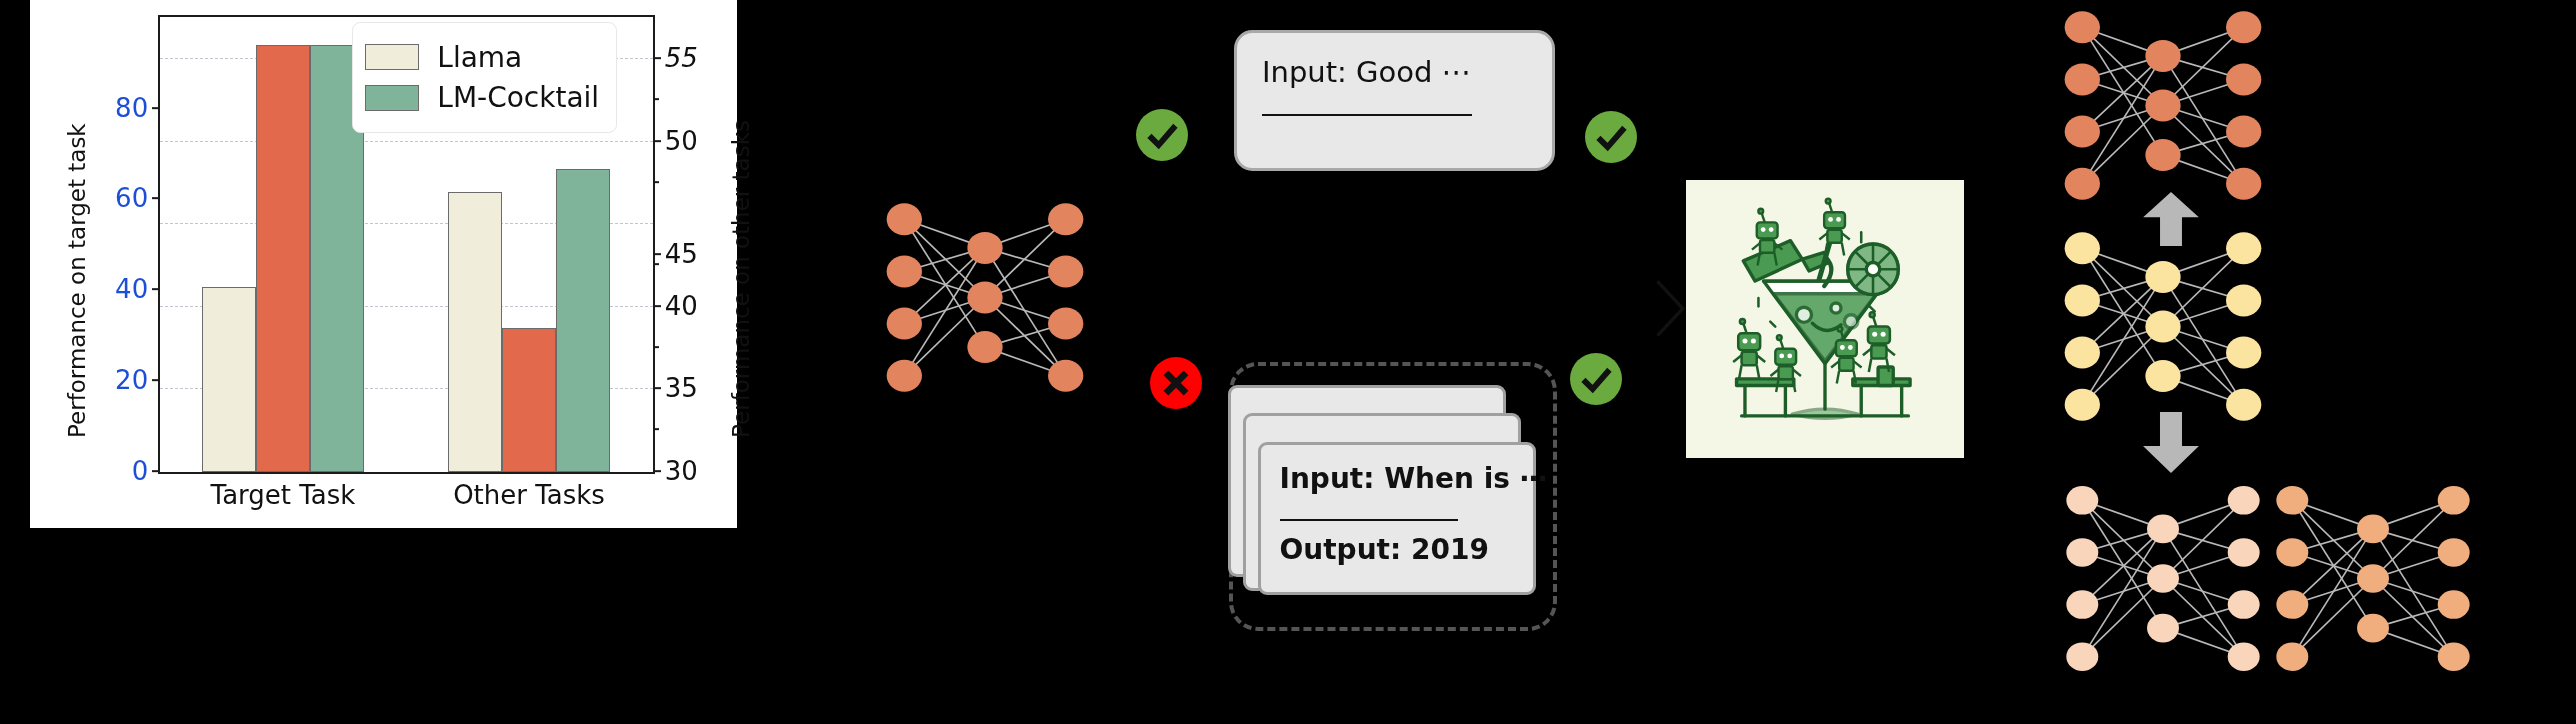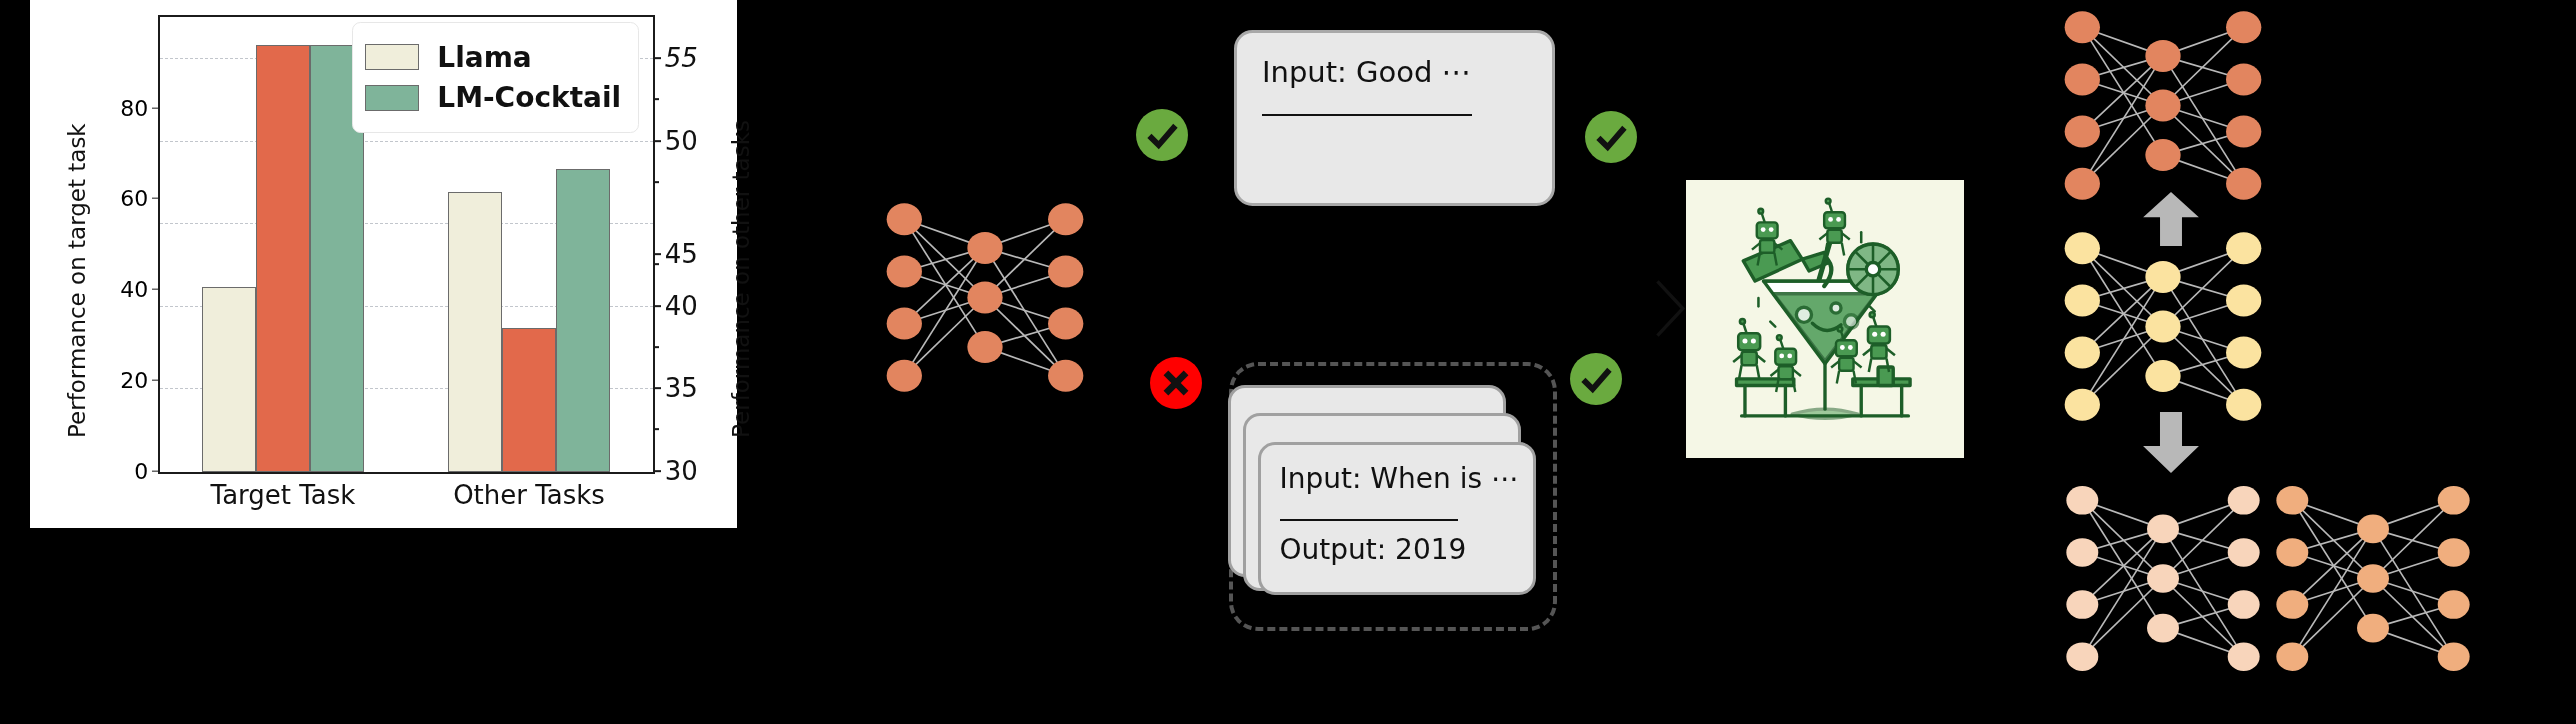--- a/index.html
+++ b/index.html
@@ -37,21 +37,21 @@
     border:2.5px solid #1b1b1b;background:#fff;box-sizing:border-box;
   }
   #gridlines{position:absolute;inset:0;}
   .gridline{
     position:absolute;left:0;right:0;height:0;
     border-top:1.7px dashed #c2c6cc;
   }
 
   .ytick{
     position:absolute;right:100%;transform:translateY(-50%);
-    padding-right:11.8px;font-size:22px;color:#000000;white-space:nowrap;margin-left:34px;
+    padding-right:11.8px;font-size:26px;color:#1d4ed8;white-space:nowrap;margin-left:34px;
   }
   .ytick::after{
     content:"";position:absolute;right:0;top:50%;
     width:8.4px;height:1.7px;background:#1b1b1b;transform:translateY(-50%);
   }
   .ytick-r{
     position:absolute;left:100%;transform:translateY(-50%);
     padding-left:11.8px;font-size:26px;color:#111;white-space:nowrap;
   }
   .ytick-r::after{
@@ -72,50 +72,50 @@
   #legend{
     position:absolute;left:322px;top:22px;
     background:#fff;border:1.7px solid #e7e7e7;border-radius:8.4px;
     padding:10px 17px 10px 11.8px;
   }
   .legend-row{display:flex;align-items:center;margin:7.6px 0;}
   .legend-swatch{
     width:54px;height:26px;border:1.7px solid #6b6b6b;box-sizing:border-box;
     margin-right:18.5px;flex:0 0 auto;
   }
-  .legend-label{font-size:28px;color:#111;white-space:nowrap;font-weight:bold;}
+  .legend-label{font-size:28px;color:#111;white-space:nowrap;}
 
   
   .nn{position:absolute;}
   .nn svg{display:block;overflow:visible;}
 
   .card{
     position:absolute;
     background:#e8e8e8;border:3.4px solid #a8a8a8;border-radius:18.5px;
     box-sizing:border-box;
   }
   .card-text{
     position:absolute;left:25px;font-size:29px;color:#111;white-space:nowrap;
   }
   .card-rule{
     position:absolute;height:0;border-top:2.5px solid #111;
   }
 
-  #card-top{left:1234px;top:30px;width:321px;height:176px;}
+  #card-top{left:1234px;top:30px;width:321px;height:141px;}
   #card-top .t1{top:22px;}
   #card-top .t2{top:94px;}
   #card-top .card-rule{left:25px;width:210px;top:81px;}
 
   #stack-wrap{
     position:absolute;left:1229px;top:362px;width:328px;height:269px;
     border:4.2px dashed #555;border-radius:29px;box-sizing:border-box;
   }
   .stack-card{
     position:absolute;background:#e8e8e8;border:3.4px solid #a0a0a0;
-    border-radius:17px;box-sizing:border-box;
+    border-radius:9px;box-sizing:border-box;font-weight:bold;
   }
   #sc1{left:-5px;top:18.5px;width:278px;height:192px;}
   #sc2{left:10px;top:47px;width:278px;height:178px;}
   #sc3{left:25px;top:76px;width:278px;height:153px;}
   #sc3 .card-text{left:18.5px;font-size:28px;}
   #sc3 .t1{top:17px;}
   #sc3 .t2{top:88px;}
   #sc3 .card-rule{left:18.5px;width:178px;top:74px;}
 
   .badge{

